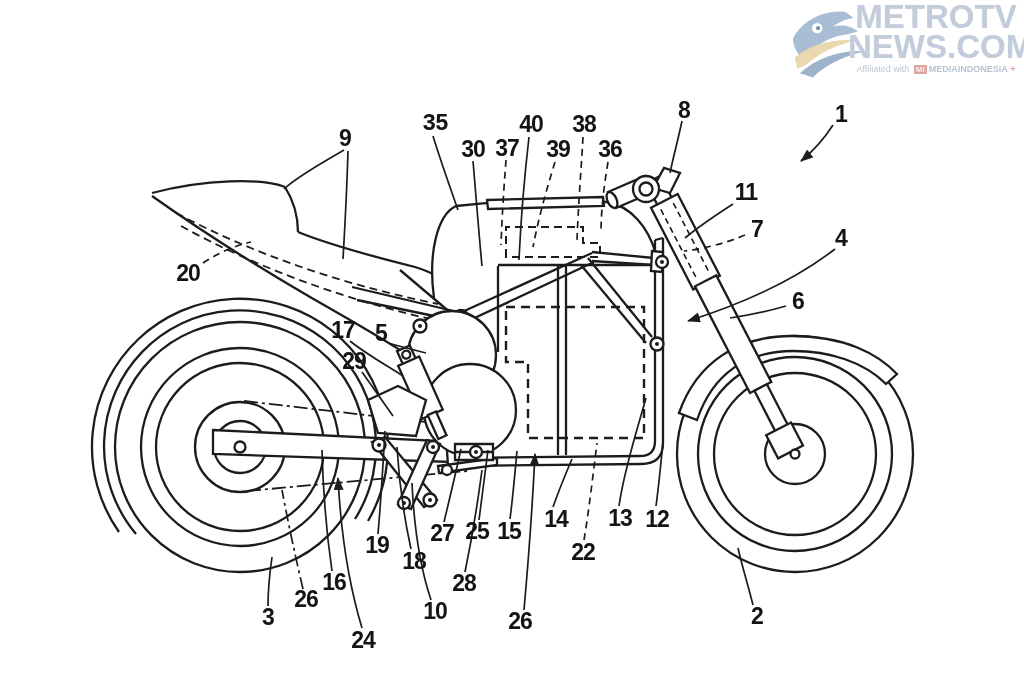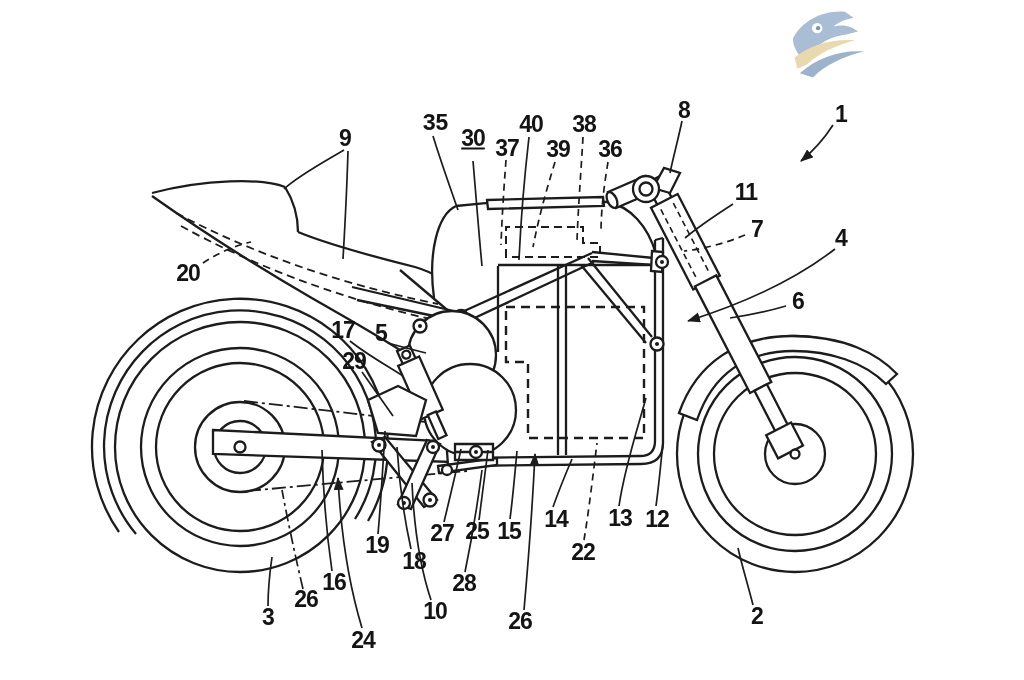--- a/index.html
+++ b/index.html
@@ -251,32 +251,41 @@
       <span class="part-label" style="left: 188px; top: 273px;">20</span>
       <span class="part-label" style="left: 520px; top: 621px;">26</span>
       <span class="part-label" style="left: 583px; top: 552px;">22</span>
       <span class="part-label" style="left: 531px; top: 124px;">40</span>
       <span class="part-label" style="left: 363px; top: 640px;">24</span>
       <span class="part-label" style="left: 477px; top: 531px;">25</span>
       <span class="part-label" style="left: 306px; top: 599px;">26</span>
       <span class="part-label" style="left: 442px; top: 533px;">27</span>
       <span class="part-label" style="left: 464px; top: 583px;">28</span>
       <span class="part-label" style="left: 354px; top: 361px;">29</span>
-      <span class="part-label" style="left: 473px; top: 138px; text-decoration: underline;">30</span>
+      <span class="part-label" style="left: 473px; top: 149px;">30</span>
       <span class="part-label" style="left: 435px; top: 124px; font-family: Liberation Mono, monospace;">35</span>
       <span class="part-label" style="left: 610px; top: 149px;">36</span>
       <span class="part-label" style="left: 507px; top: 148px; text-align: right;">37</span>
       <span class="part-label" style="left: 584px; top: 124px;">38</span>
       <span class="part-label" style="left: 558px; top: 149px;">39</span>
     </div>
 
   <div class="watermark">
     <svg class="wm-eagle" viewBox="0 0 120 92">
       <path d="M8,42 C18,22 42,9 68,11 L78,18 C68,20 61,23 55,28 C66,25 77,28 83,34 L71,37
                C53,39 38,47 28,59 L20,68 C13,59 8,51 8,42 Z" fill="#a9bdd4"></path>
       <circle cx="36" cy="30" r="6" fill="#ffffff"></circle>
       <circle cx="37" cy="30" r="2.5" fill="#7c93ad"></circle>
       <path d="M10,64 C28,49 53,42 80,44 C57,50 38,59 24,72 L13,77 Z" fill="#ead9ae"></path>
       <path d="M16,82 C36,64 63,55 90,57 C65,63 45,73 31,87 Z" fill="#9db3cc"></path>
     </svg>
+    <div class="wm-lines">
+      <div class="wm-line1">METROTV</div>
+      <div class="wm-line2">NEWS.COM</div>
+      <div class="wm-tagline">
+        <span>Affiliated with</span>
+        <span class="mi-box">MI</span><span class="mi-brand">MEDIAINDONESIA</span>
+        <span class="mi-plus">+</span>
+      </div>
+    </div>
   </div>
 
 </div>
 
 </body></html>

